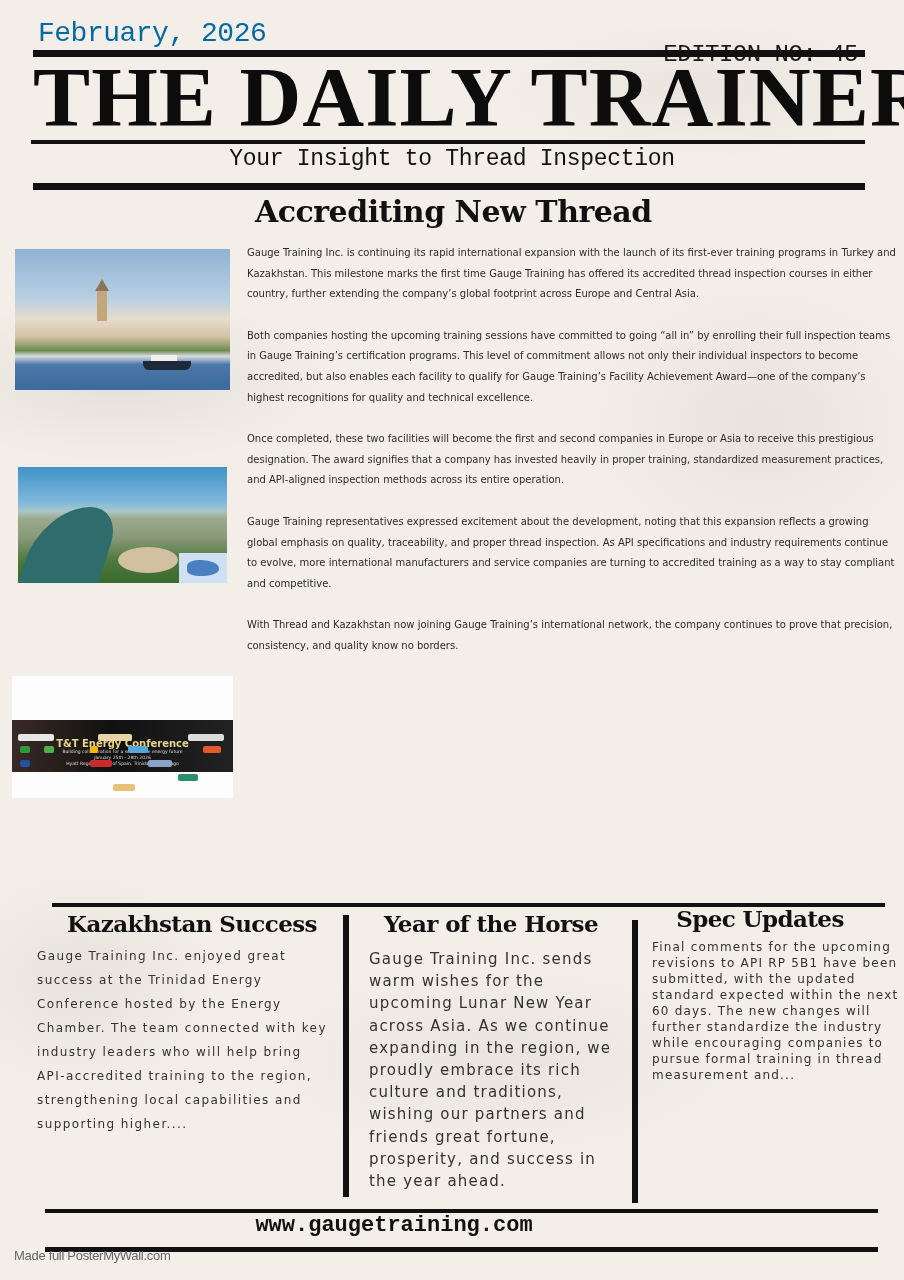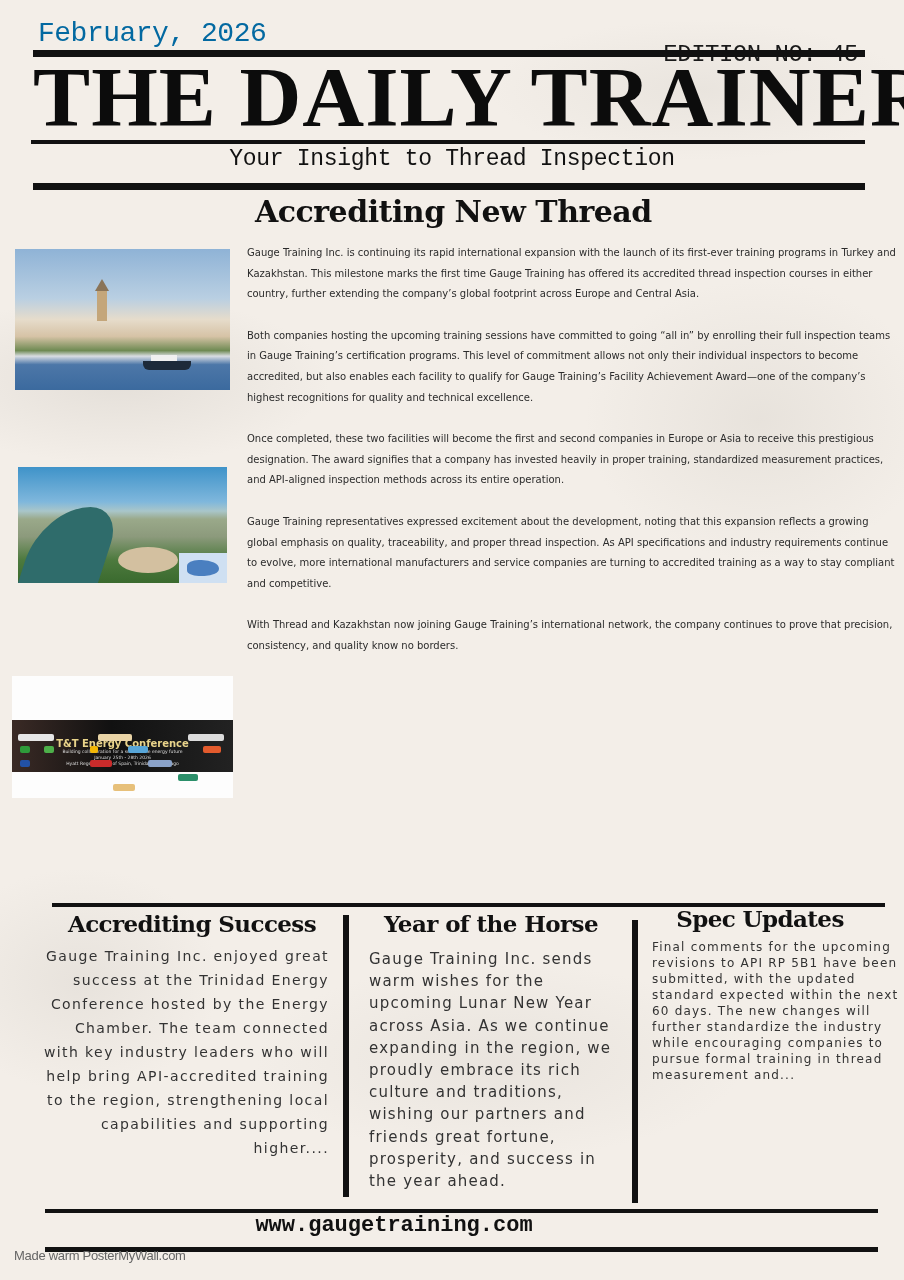--- a/index.html
+++ b/index.html
@@ -58,21 +58,21 @@
   #photo-conference .banner { position:absolute; left:0; top:0; width:221px; height:52px; background: linear-gradient(90deg, #3a2a25 0%, #111 45%, #222 100%); color:#e8d38a; text-align:center;margin-top:44px; }
   #photo-conference .banner .ct { font-size: 10px; font-weight: bold; margin-top: 18px; line-height: 11px; }
   #photo-conference .banner .cs { font-size: 4.5px; color:#ddd; line-height: 6px; }
   #photo-conference .logos { position:absolute; left:6px; top:58px; width:210px; height:60px; }
   #photo-conference .logos span { position:absolute; display:block; height:7px; border-radius:2px; }
 
   .col-title { position: absolute; font-family: "DejaVu Serif", serif; font-weight: bold; font-size: 23px; color: #111; text-align: center; letter-spacing: -0.6px; white-space: nowrap; }
   .col-body { position: absolute; font-size: 15.5px; line-height: 24px; color: #333; letter-spacing: 1.2px; }
 
   #col1-title { left: 52px; width: 280px; top: 910px; }
-  #col1-body { left: 37px; top: 944px; width: 292px; font-size: 14px; letter-spacing: 1.4px; text-align: right; }
+  #col1-body { left: 37px; top: 944px; width: 292px; font-size: 12px; letter-spacing: 1.4px; }
   #col2-title { left: 356px; width: 270px; top: 910px; }
   #col2-body { left: 369px; top: 948px; width: 260px; font-size: 15px; line-height: 22.2px; }
   #col3-title { left: 645px; width: 230px; top: 905px; }
   #col3-body { left: 652px; top: 939px; width: 252px; font-size: 12px; line-height: 16px; }
 
   #website { left: 0; width: 788px; top: 1213px; text-align: center; font-size: 22px; font-weight: bold; color: #111; }
   #credit { left: 14px; top: 1248px; font-family: "Liberation Sans", sans-serif; font-size: 13px; color: #666; letter-spacing: -0.3px; }
 </style>
 </head>
 <body>
@@ -126,29 +126,29 @@
 <div id="article-body" class="abs">
   <p>Gauge Training Inc. is continuing its rapid international expansion with the launch of its first-ever training programs in Turkey and Kazakhstan. This milestone marks the first time Gauge Training has offered its accredited thread inspection courses in either country, further extending the company’s global footprint across Europe and Central Asia.</p>
   <p>Both companies hosting the upcoming training sessions have committed to going “all in” by enrolling their full inspection teams in Gauge Training’s certification programs. This level of commitment allows not only their individual inspectors to become accredited, but also enables each facility to qualify for Gauge Training’s Facility Achievement Award—one of the company’s highest recognitions for quality and technical excellence.</p>
   <p>Once completed, these two facilities will become the first and second companies in Europe or Asia to receive this prestigious designation. The award signifies that a company has invested heavily in proper training, standardized measurement practices, and API-aligned inspection methods across its entire operation.</p>
   <p>Gauge Training representatives expressed excitement about the development, noting that this expansion reflects a growing global emphasis on quality, traceability, and proper thread inspection. As API specifications and industry requirements continue to evolve, more international manufacturers and service companies are turning to accredited training as a way to stay compliant and competitive.</p>
   <p>With Thread and Kazakhstan now joining Gauge Training’s international network, the company continues to prove that precision, consistency, and quality know no borders.</p>
 </div>
 
 <div class="rule" style="left:52px; top:903px; width:833px; height:4px;"></div>
 
-<div id="col1-title" class="col-title">Accrediting Success</div>
+<div id="col1-title" class="col-title">Kazakhstan Success</div>
 <div id="col1-body" class="col-body">Gauge Training Inc. enjoyed great success at the Trinidad Energy Conference hosted by the Energy Chamber. The team connected with key industry leaders who will help bring API-accredited training to the region, strengthening local capabilities and supporting higher....</div>
 
 <div class="rule" style="left:343px; top:915px; width:6px; height:282px;"></div>
 
 <div id="col2-title" class="col-title">Year of the Horse</div>
 <div id="col2-body" class="col-body">Gauge Training Inc. sends warm wishes for the upcoming Lunar New Year across Asia. As we continue expanding in the region, we proudly embrace its rich culture and traditions, wishing our partners and friends great fortune, prosperity, and success in the year ahead.</div>
 
 <div class="rule" style="left:632px; top:920px; width:6px; height:283px;"></div>
 
 <div id="col3-title" class="col-title">Spec Updates</div>
 <div id="col3-body" class="col-body">Final comments for the upcoming revisions to API RP 5B1 have been submitted, with the updated standard expected within the next 60 days. The new changes will further standardize the industry while encouraging companies to pursue formal training in thread measurement and...</div>
 
 <div class="rule" style="left:45px; top:1209px; width:833px; height:4px;"></div>
 <div id="website" class="abs mono">www.gaugetraining.com</div>
 <div class="rule" style="left:45px; top:1247px; width:833px; height:5px;"></div>
-<div id="credit" class="abs">Made warm PosterMyWall.com</div>
+<div id="credit" class="abs">Made full PosterMyWall.com</div>
 
 </body></html>

